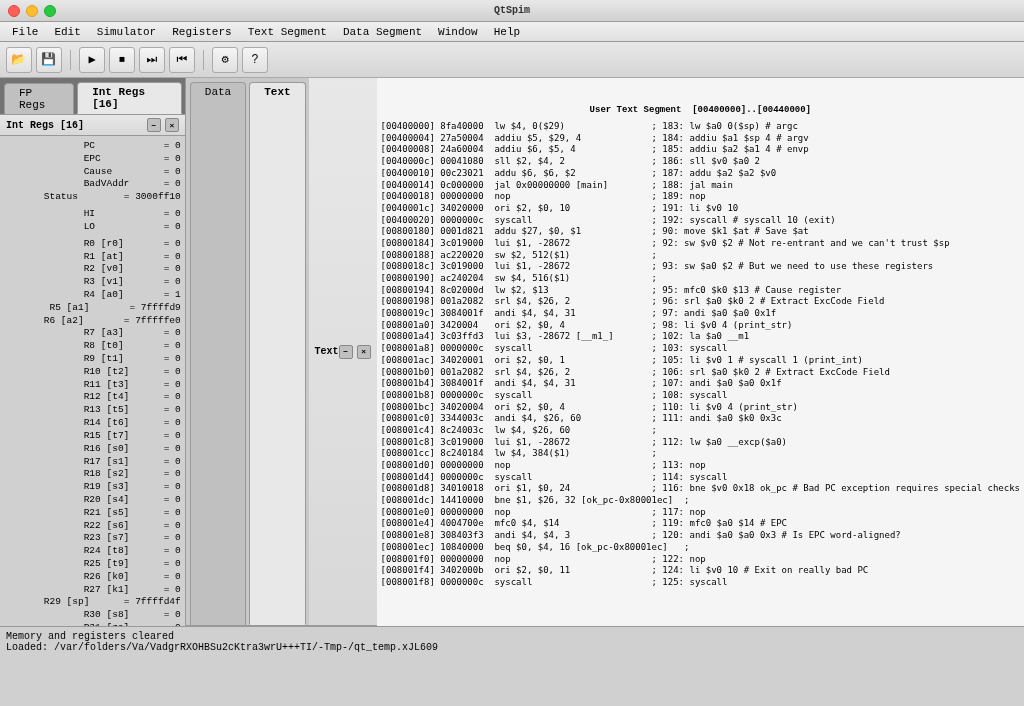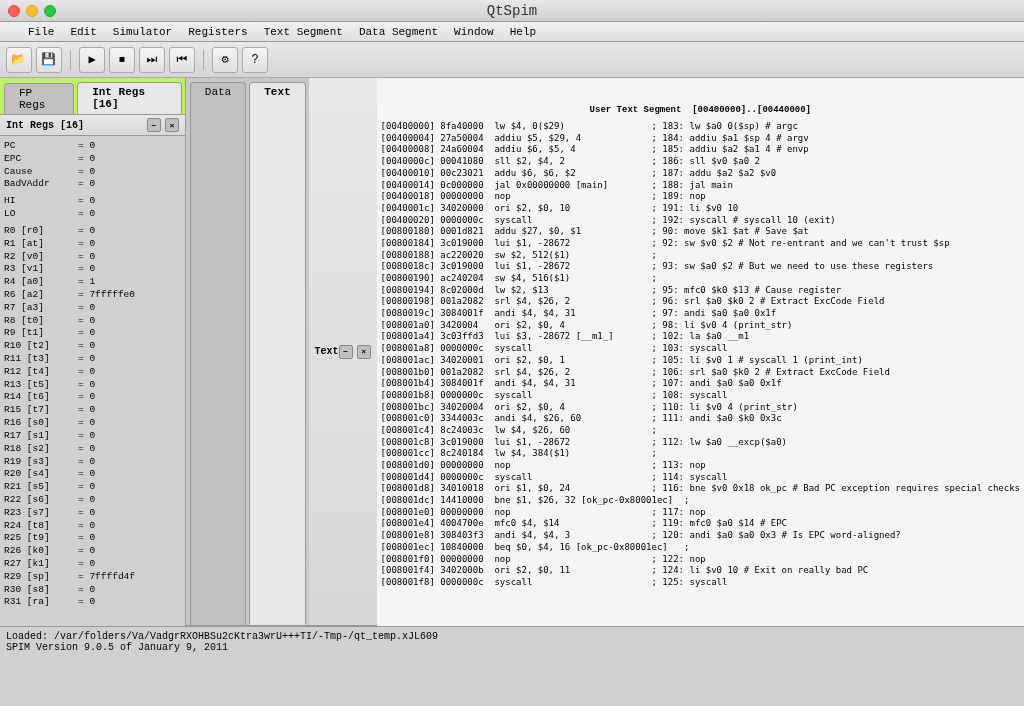--- a/index.html
+++ b/index.html
@@ -30,30 +30,30 @@
       gap: 6px;
     }
     .dot {
       width: 12px; height: 12px;
       border-radius: 50%;
       display: inline-block;
     }
     .dot-red { background: #ff5f57; border: 1px solid #e0443e; }
     .dot-yellow { background: #ffbd2e; border: 1px solid #dfa023; }
     .dot-green { background: #28c940; border: 1px solid #1aab29; }
-    #title-bar .title { font-size: 14px; font-weight: normal; color: #333; }
+    #title-bar .title { font-size: 10px; font-weight: bold; color: #333; }
 
     
     #menu-bar {
       background: linear-gradient(to bottom, #f0f0f0, #e0e0e0);
       height: 20px;
       display: flex;
       align-items: flex-end;
       border-bottom: 1px solid #999;
-      padding: 0 20px;
+      padding: 0 4px;
       font-size: 11px;
     }
     .menu-item {
       padding: 0 8px;
       cursor: pointer;
       height: 100%;
       display: flex;
       align-items: center;
     }
 
@@ -116,21 +116,21 @@
       cursor: pointer;
     }
 
     #regs-content {
       flex: 1;
       overflow-y: auto;
       padding: 4px;
       font-size: 9.5px;
       line-height: 1.35;
     }
-    .reg-row { display: flex; gap: 4px; }
+    .reg-row { display: flex; gap: 10px; justify-content: flex-end; }
     .reg-name { width: 70px; color: #000; }
     .reg-value { color: #000; }
 
     
     #text-panel-header {
       background: linear-gradient(to bottom, #e8e8e8, #d8d8d8);
       border-bottom: 1px solid #999;
       padding: 3px 6px;
       font-size: 10px;
       font-weight: bold;
@@ -198,21 +198,21 @@
   <div class="toolbar-btn">⏮</div>
   <div class="toolbar-separator"></div>
   <div class="toolbar-btn">⚙</div>
   <div class="toolbar-btn">?</div>
 </div>
 
 <div style="display:flex; height: calc(706px - 22px - 20px - 36px - 80px); background:#d0d0d0;">
 
   <div style="width:275px; display:flex; flex-direction:column; border-right:1px solid #999;">
 
-    <div style="display:flex; align-items:flex-end; background:#bef264; border-bottom:1px solid #999; padding-left:4px; padding-top:4px;">
+    <div style="display:flex; align-items:flex-end; background:#737373; border-bottom:1px solid #999; padding-left:4px; padding-top:4px;">
       <div class="tab">FP Regs</div>
       <div class="tab active">Int Regs [16]</div>
     </div>
 
     <div id="int-regs-header">
       <span>Int Regs [16]</span>
       <div class="header-controls">
         <div class="ctrl-btn">−</div>
         <div class="ctrl-btn">×</div>
       </div>
@@ -229,20 +229,24 @@
           <span class="reg-value">= 0</span>
         </div>
         <div class="reg-row">
           <span class="reg-name">Cause</span>
           <span class="reg-value">= 0</span>
         </div>
         <div class="reg-row">
           <span class="reg-name">BadVAddr</span>
           <span class="reg-value">= 0</span>
         </div>
+        <div class="reg-row">
+          <span class="reg-name">Status</span>
+          <span class="reg-value">= 3000ff10</span>
+        </div>
         <div class="reg-row" style="height: 4px;"></div>
         <div class="reg-row">
           <span class="reg-name">HI</span>
           <span class="reg-value">= 0</span>
         </div>
         <div class="reg-row">
           <span class="reg-name">LO</span>
           <span class="reg-value">= 0</span>
         </div>
         <div class="reg-row" style="height: 4px;"></div>
@@ -258,20 +262,24 @@
           <span class="reg-name">R2  [v0]</span>
           <span class="reg-value">= 0</span>
         </div>
         <div class="reg-row">
           <span class="reg-name">R3  [v1]</span>
           <span class="reg-value">= 0</span>
         </div>
         <div class="reg-row">
           <span class="reg-name">R4  [a0]</span>
           <span class="reg-value">= 1</span>
+        </div>
+        <div class="reg-row">
+          <span class="reg-name">R5  [a1]</span>
+          <span class="reg-value">= 7ffffd9</span>
         </div>
         <div class="reg-row">
           <span class="reg-name">R6  [a2]</span>
           <span class="reg-value">= 7fffffe0</span>
         </div>
         <div class="reg-row">
           <span class="reg-name">R7  [a3]</span>
           <span class="reg-value">= 0</span>
         </div>
         <div class="reg-row">
@@ -384,15 +392,15 @@
         <div class="ctrl-btn">×</div>
       </div>
     </div>
 
     <div id="text-content">
     <div style="font-weight: bold; text-align: center; padding: 2px 0px 4px; font-size: 9px;">User Text Segment  [00400000]..[00440000]</div><div style="font-size: 9px; line-height: 1.3; white-space: pre; font-family: Menlo, Monaco, monospace;">[00400000] 8fa40000  lw $4, 0($29)                ; 183: lw $a0 0($sp) # argc</div><div style="font-size: 9px; line-height: 1.3; white-space: pre; font-family: Menlo, Monaco, monospace;">[00400004] 27a50004  addiu $5, $29, 4             ; 184: addiu $a1 $sp 4 # argv</div><div style="font-size: 9px; line-height: 1.3; white-space: pre; font-family: Menlo, Monaco, monospace;">[00400008] 24a60004  addiu $6, $5, 4              ; 185: addiu $a2 $a1 4 # envp</div><div style="font-size: 9px; line-height: 1.3; white-space: pre; font-family: Menlo, Monaco, monospace;">[0040000c] 00041080  sll $2, $4, 2                ; 186: sll $v0 $a0 2</div><div style="font-size: 9px; line-height: 1.3; white-space: pre; font-family: Menlo, Monaco, monospace;">[00400010] 00c23021  addu $6, $6, $2              ; 187: addu $a2 $a2 $v0</div><div style="font-size: 9px; line-height: 1.3; white-space: pre; font-family: Menlo, Monaco, monospace;">[00400014] 0c000000  jal 0x00000000 [main]        ; 188: jal main</div><div style="font-size: 9px; line-height: 1.3; white-space: pre; font-family: Menlo, Monaco, monospace;">[00400018] 00000000  nop                          ; 189: nop</div><div style="font-size: 9px; line-height: 1.3; white-space: pre; font-family: Menlo, Monaco, monospace;">[0040001c] 34020000  ori $2, $0, 10               ; 191: li $v0 10</div><div style="font-size: 9px; line-height: 1.3; white-space: pre; font-family: Menlo, Monaco, monospace;">[00400020] 0000000c  syscall                      ; 192: syscall # syscall 10 (exit)</div><div style="font-size: 9px; line-height: 1.3; white-space: pre; font-family: Menlo, Monaco, monospace;"></div><div style="font-size: 9px; line-height: 1.3; white-space: pre; font-family: Menlo, Monaco, monospace;">[00800180] 0001d821  addu $27, $0, $1             ; 90: move $k1 $at # Save $at</div><div style="font-size: 9px; line-height: 1.3; white-space: pre; font-family: Menlo, Monaco, monospace;">[00800184] 3c019000  lui $1, -28672               ; 92: sw $v0 $2 # Not re-entrant and we can't trust $sp</div><div style="font-size: 9px; line-height: 1.3; white-space: pre; font-family: Menlo, Monaco, monospace;">[00800188] ac220020  sw $2, 512($1)               ;</div><div style="font-size: 9px; line-height: 1.3; white-space: pre; font-family: Menlo, Monaco, monospace;">[0080018c] 3c019000  lui $1, -28672               ; 93: sw $a0 $2 # But we need to use these registers</div><div style="font-size: 9px; line-height: 1.3; white-space: pre; font-family: Menlo, Monaco, monospace;">[00800190] ac240204  sw $4, 516($1)               ;</div><div style="font-size: 9px; line-height: 1.3; white-space: pre; font-family: Menlo, Monaco, monospace;">[00800194] 8c02000d  lw $2, $13                   ; 95: mfc0 $k0 $13 # Cause register</div><div style="font-size: 9px; line-height: 1.3; white-space: pre; font-family: Menlo, Monaco, monospace;">[00800198] 001a2082  srl $4, $26, 2               ; 96: srl $a0 $k0 2 # Extract ExcCode Field</div><div style="font-size: 9px; line-height: 1.3; white-space: pre; font-family: Menlo, Monaco, monospace;">[0080019c] 3084001f  andi $4, $4, 31              ; 97: andi $a0 $a0 0x1f</div><div style="font-size: 9px; line-height: 1.3; white-space: pre; font-family: Menlo, Monaco, monospace;">[008001a0] 3420004   ori $2, $0, 4                ; 98: li $v0 4 (print_str)</div><div style="font-size: 9px; line-height: 1.3; white-space: pre; font-family: Menlo, Monaco, monospace;">[008001a4] 3c03ffd3  lui $3, -28672 [__m1_]       ; 102: la $a0 __m1</div><div style="font-size: 9px; line-height: 1.3; white-space: pre; font-family: Menlo, Monaco, monospace;">[008001a8] 0000000c  syscall                      ; 103: syscall</div><div style="font-size: 9px; line-height: 1.3; white-space: pre; font-family: Menlo, Monaco, monospace;">[008001ac] 34020001  ori $2, $0, 1                ; 105: li $v0 1 # syscall 1 (print_int)</div><div style="font-size: 9px; line-height: 1.3; white-space: pre; font-family: Menlo, Monaco, monospace;">[008001b0] 001a2082  srl $4, $26, 2               ; 106: srl $a0 $k0 2 # Extract ExcCode Field</div><div style="font-size: 9px; line-height: 1.3; white-space: pre; font-family: Menlo, Monaco, monospace;">[008001b4] 3084001f  andi $4, $4, 31              ; 107: andi $a0 $a0 0x1f</div><div style="font-size: 9px; line-height: 1.3; white-space: pre; font-family: Menlo, Monaco, monospace;">[008001b8] 0000000c  syscall                      ; 108: syscall</div><div style="font-size: 9px; line-height: 1.3; white-space: pre; font-family: Menlo, Monaco, monospace;">[008001bc] 34020004  ori $2, $0, 4                ; 110: li $v0 4 (print_str)</div><div style="font-size: 9px; line-height: 1.3; white-space: pre; font-family: Menlo, Monaco, monospace;">[008001c0] 3344003c  andi $4, $26, 60             ; 111: andi $a0 $k0 0x3c</div><div style="font-size: 9px; line-height: 1.3; white-space: pre; font-family: Menlo, Monaco, monospace;">[008001c4] 8c24003c  lw $4, $26, 60               ;</div><div style="font-size: 9px; line-height: 1.3; white-space: pre; font-family: Menlo, Monaco, monospace;">[008001c8] 3c019000  lui $1, -28672               ; 112: lw $a0 __excp($a0)</div><div style="font-size: 9px; line-height: 1.3; white-space: pre; font-family: Menlo, Monaco, monospace;">[008001cc] 8c240184  lw $4, 384($1)               ;</div><div style="font-size: 9px; line-height: 1.3; white-space: pre; font-family: Menlo, Monaco, monospace;">[008001d0] 00000000  nop                          ; 113: nop</div><div style="font-size: 9px; line-height: 1.3; white-space: pre; font-family: Menlo, Monaco, monospace;">[008001d4] 0000000c  syscall                      ; 114: syscall</div><div style="font-size: 9px; line-height: 1.3; white-space: pre; font-family: Menlo, Monaco, monospace;">[008001d8] 34010018  ori $1, $0, 24               ; 116: bne $v0 0x18 ok_pc # Bad PC exception requires special checks</div><div style="font-size: 9px; line-height: 1.3; white-space: pre; font-family: Menlo, Monaco, monospace;">[008001dc] 14410000  bne $1, $26, 32 [ok_pc-0x80001ec]  ;</div><div style="font-size: 9px; line-height: 1.3; white-space: pre; font-family: Menlo, Monaco, monospace;">[008001e0] 00000000  nop                          ; 117: nop</div><div style="font-size: 9px; line-height: 1.3; white-space: pre; font-family: Menlo, Monaco, monospace;">[008001e4] 4004700e  mfc0 $4, $14                 ; 119: mfc0 $a0 $14 # EPC</div><div style="font-size: 9px; line-height: 1.3; white-space: pre; font-family: Menlo, Monaco, monospace;">[008001e8] 308403f3  andi $4, $4, 3               ; 120: andi $a0 $a0 0x3 # Is EPC word-aligned?</div><div style="font-size: 9px; line-height: 1.3; white-space: pre; font-family: Menlo, Monaco, monospace;">[008001ec] 10840000  beq $0, $4, 16 [ok_pc-0x80001ec]   ;</div><div style="font-size: 9px; line-height: 1.3; white-space: pre; font-family: Menlo, Monaco, monospace;">[008001f0] 00000000  nop                          ; 122: nop</div><div style="font-size: 9px; line-height: 1.3; white-space: pre; font-family: Menlo, Monaco, monospace;">[008001f4] 3402000b  ori $2, $0, 11               ; 124: li $v0 10 # Exit on really bad PC</div><div style="font-size: 9px; line-height: 1.3; white-space: pre; font-family: Menlo, Monaco, monospace;">[008001f8] 0000000c  syscall                      ; 125: syscall</div></div>
   </div>
 </div>
 
 <div id="status-bar">
+  <div>Memory and registers cleared</div>
   <div>Loaded: /var/folders/Va/VadgrRXOHBSu2cKtra3wrU+++TI/-Tmp-/qt_temp.xJL609</div>
-  <div>SPIM Version 9.0.5 of January 9, 2011</div>
 </div>
 
 </body></html>

